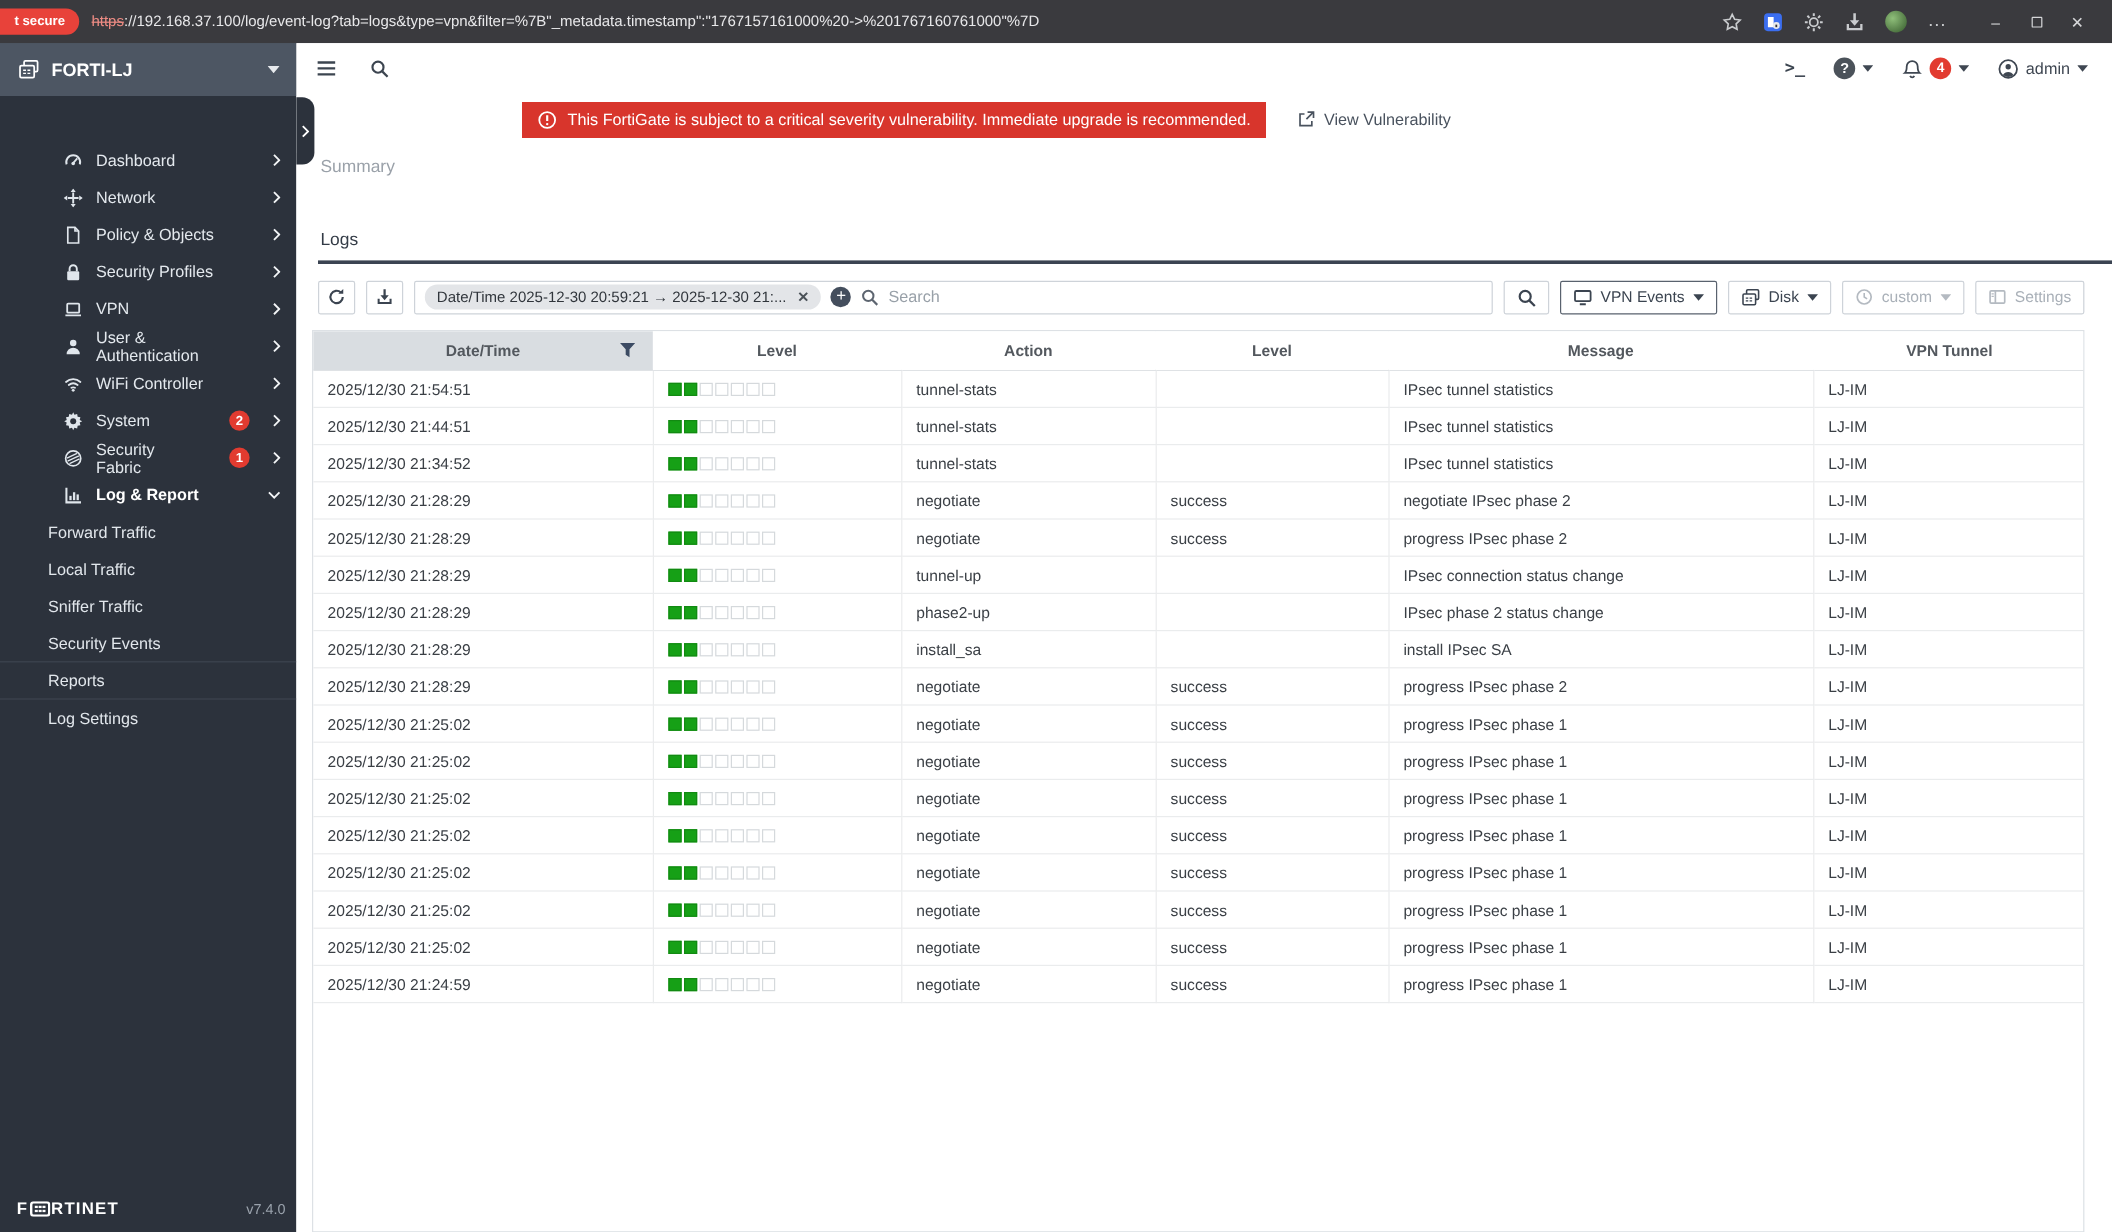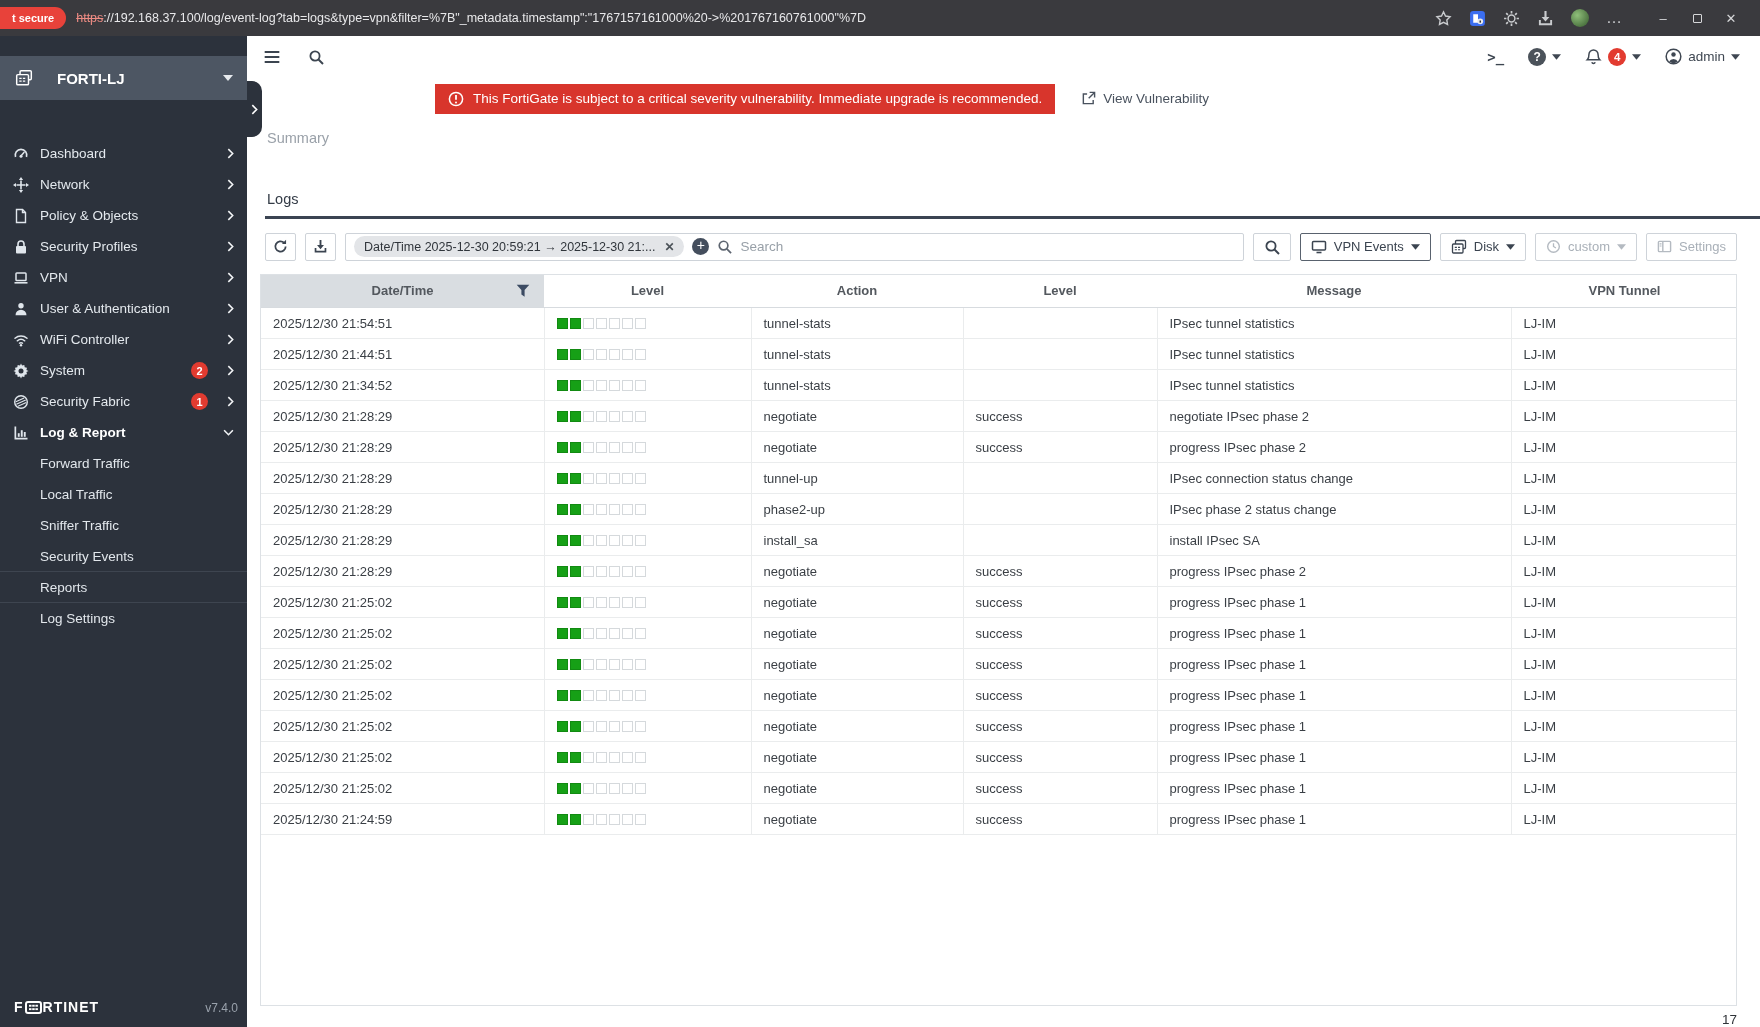--- a/index.html
+++ b/index.html
@@ -25,26 +25,26 @@
   .win-btn { width:34px; height:30px; display:flex; align-items:center; justify-content:center;
     font-size:13px; }
   .win-sq { width:9px; height:9px; border:1px solid #d6d7d9; border-radius:1px; }
 
   
   .app { display:flex; height:991px; position:relative; }
 
   
   .sidebar { width:247px; background:#2c323c; display:flex; flex-direction:column;
     flex-shrink:0; color:#e4e9ee; }
-  .sb-header { height:44px; background:#4d5663; display:flex; align-items:center; gap:23px;
-    padding:0 14px; font-size:15px; font-weight:bold; color:#fff; cursor:pointer;margin-top:20px; }
+  .sb-header { height:44px; background:#4d5663; display:flex; align-items:center; gap:9px;
+    padding:0 14px; font-size:15px; font-weight:bold; color:#fff; cursor:pointer; }
   .sb-header .hd-caret { margin-left:auto; color:#e7eaee; }
   .nav { margin-top:38px; }
   .nav-item { height:31px; display:flex; align-items:center; gap:11px; padding:0 13px;
-    font-size:13.5px; cursor:pointer; }
+    font-size:13.5px; cursor:pointer;margin-left:40px; }
   .nav-item .licon { width:16px; height:16px; color:#e0e6ec; }
   .nav-item .grow { flex:1; }
   .nav-item.bold { font-weight:bold; color:#fff; }
   .nbadge { background:#e23b30; color:#fff; border-radius:9px; min-width:17px; height:17px;
     font-size:11px; font-weight:bold; display:flex; align-items:center; justify-content:center;
     padding:0 5px; margin-right:8px; }
   .chev { color:#f2f4f6; }
   .sub-item { height:31px; display:flex; align-items:center; padding:0 13px 0 40px;
     font-size:13.5px; color:#e2e7ec; cursor:pointer; }
   .sub-item.selected { background:#df3226; color:#fff; }
@@ -889,15 +889,14 @@
                 </span>
               </td>
               <td>negotiate</td>
               <td>success</td>
               <td>progress IPsec phase 1</td>
               <td>LJ-IM</td>
             </tr>
           </tbody>
       </table>
     </div>
-    <div class="page-ind">17</div>
   </div>
 </div>
 
 </body></html>

